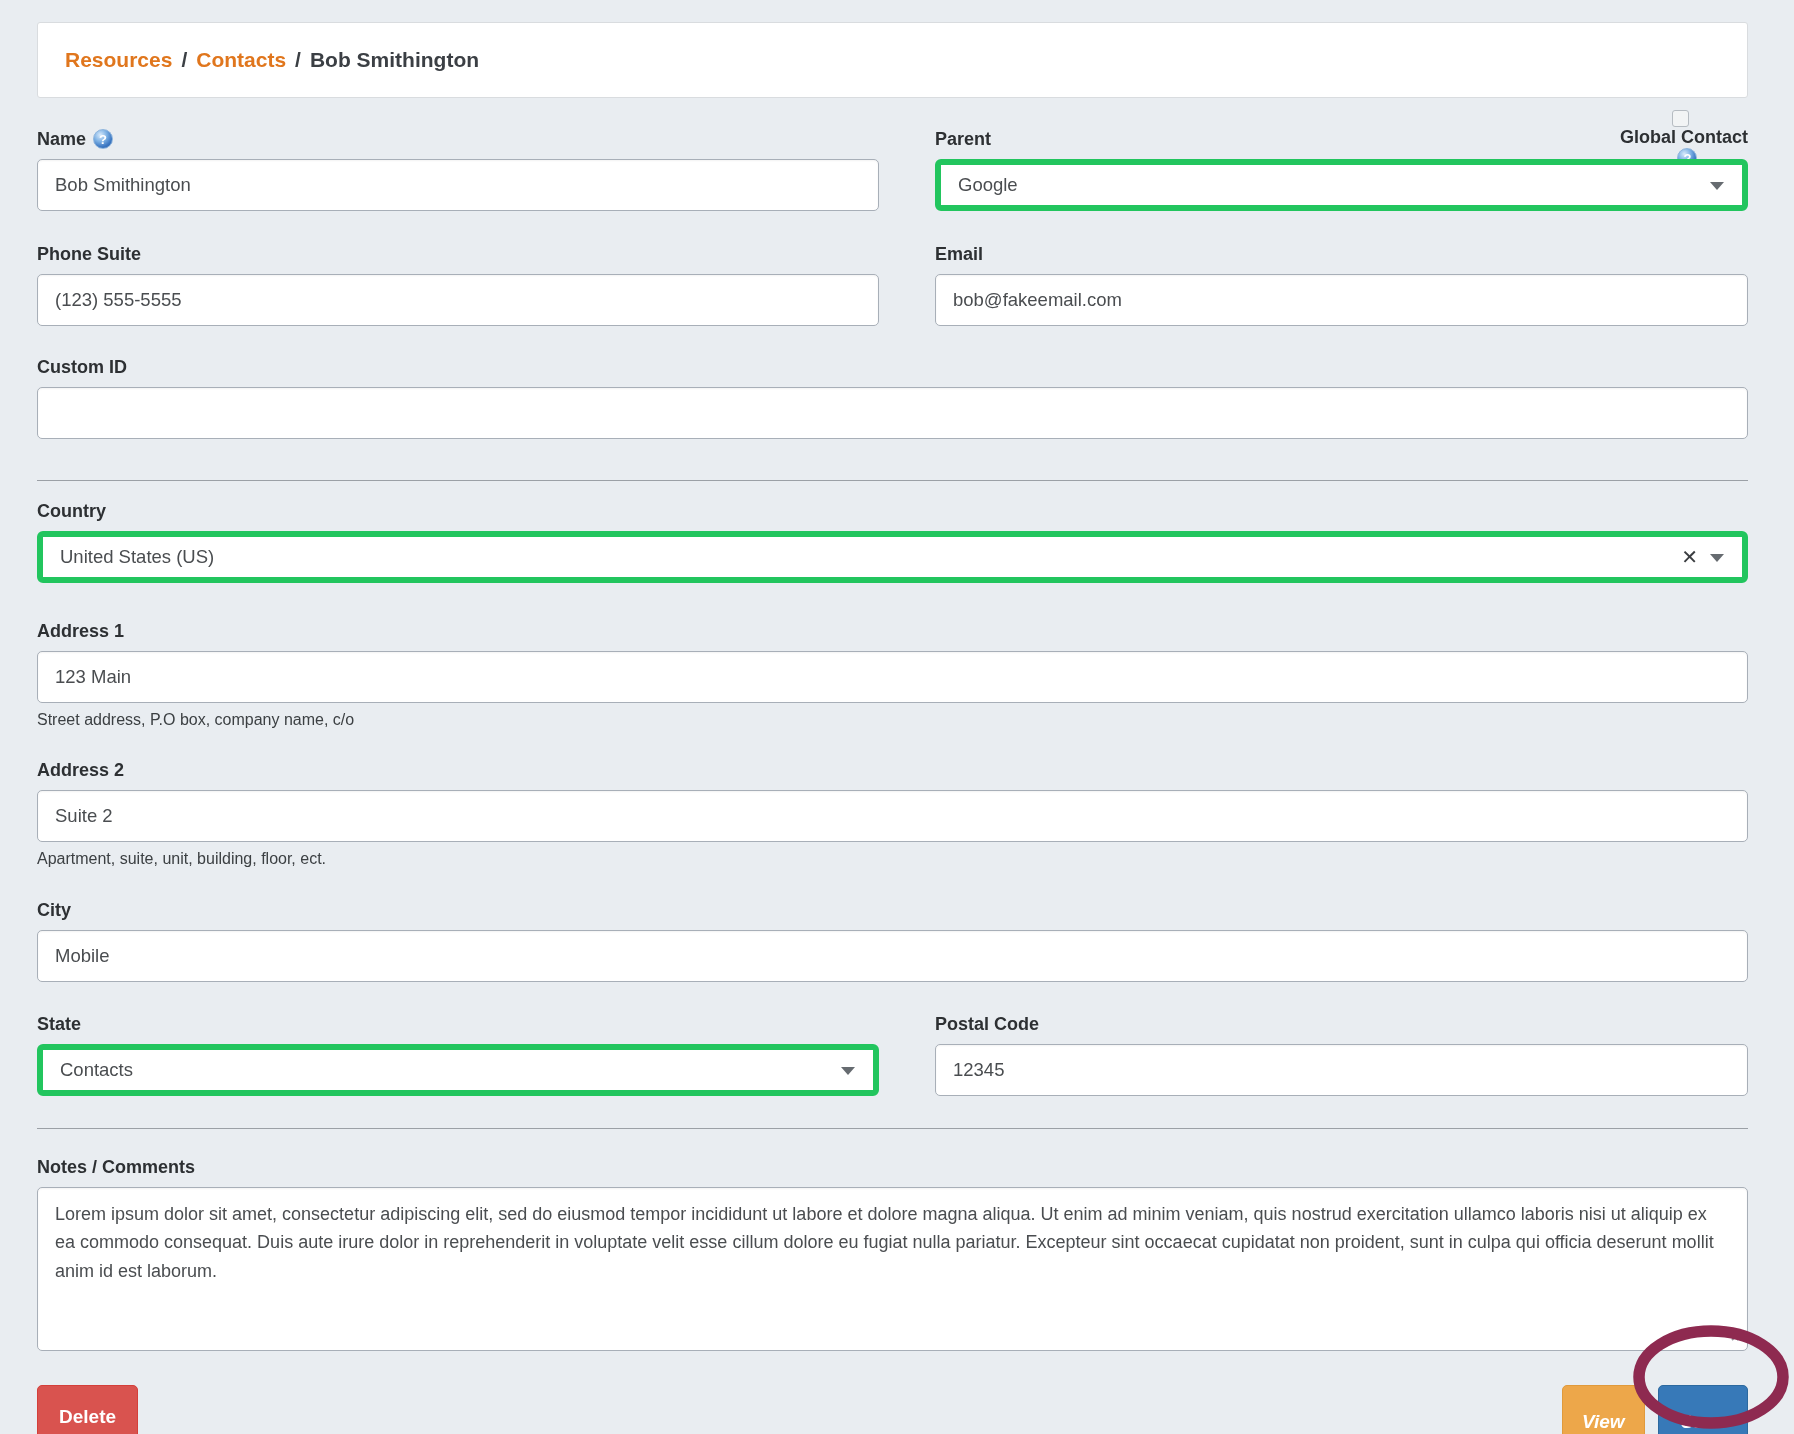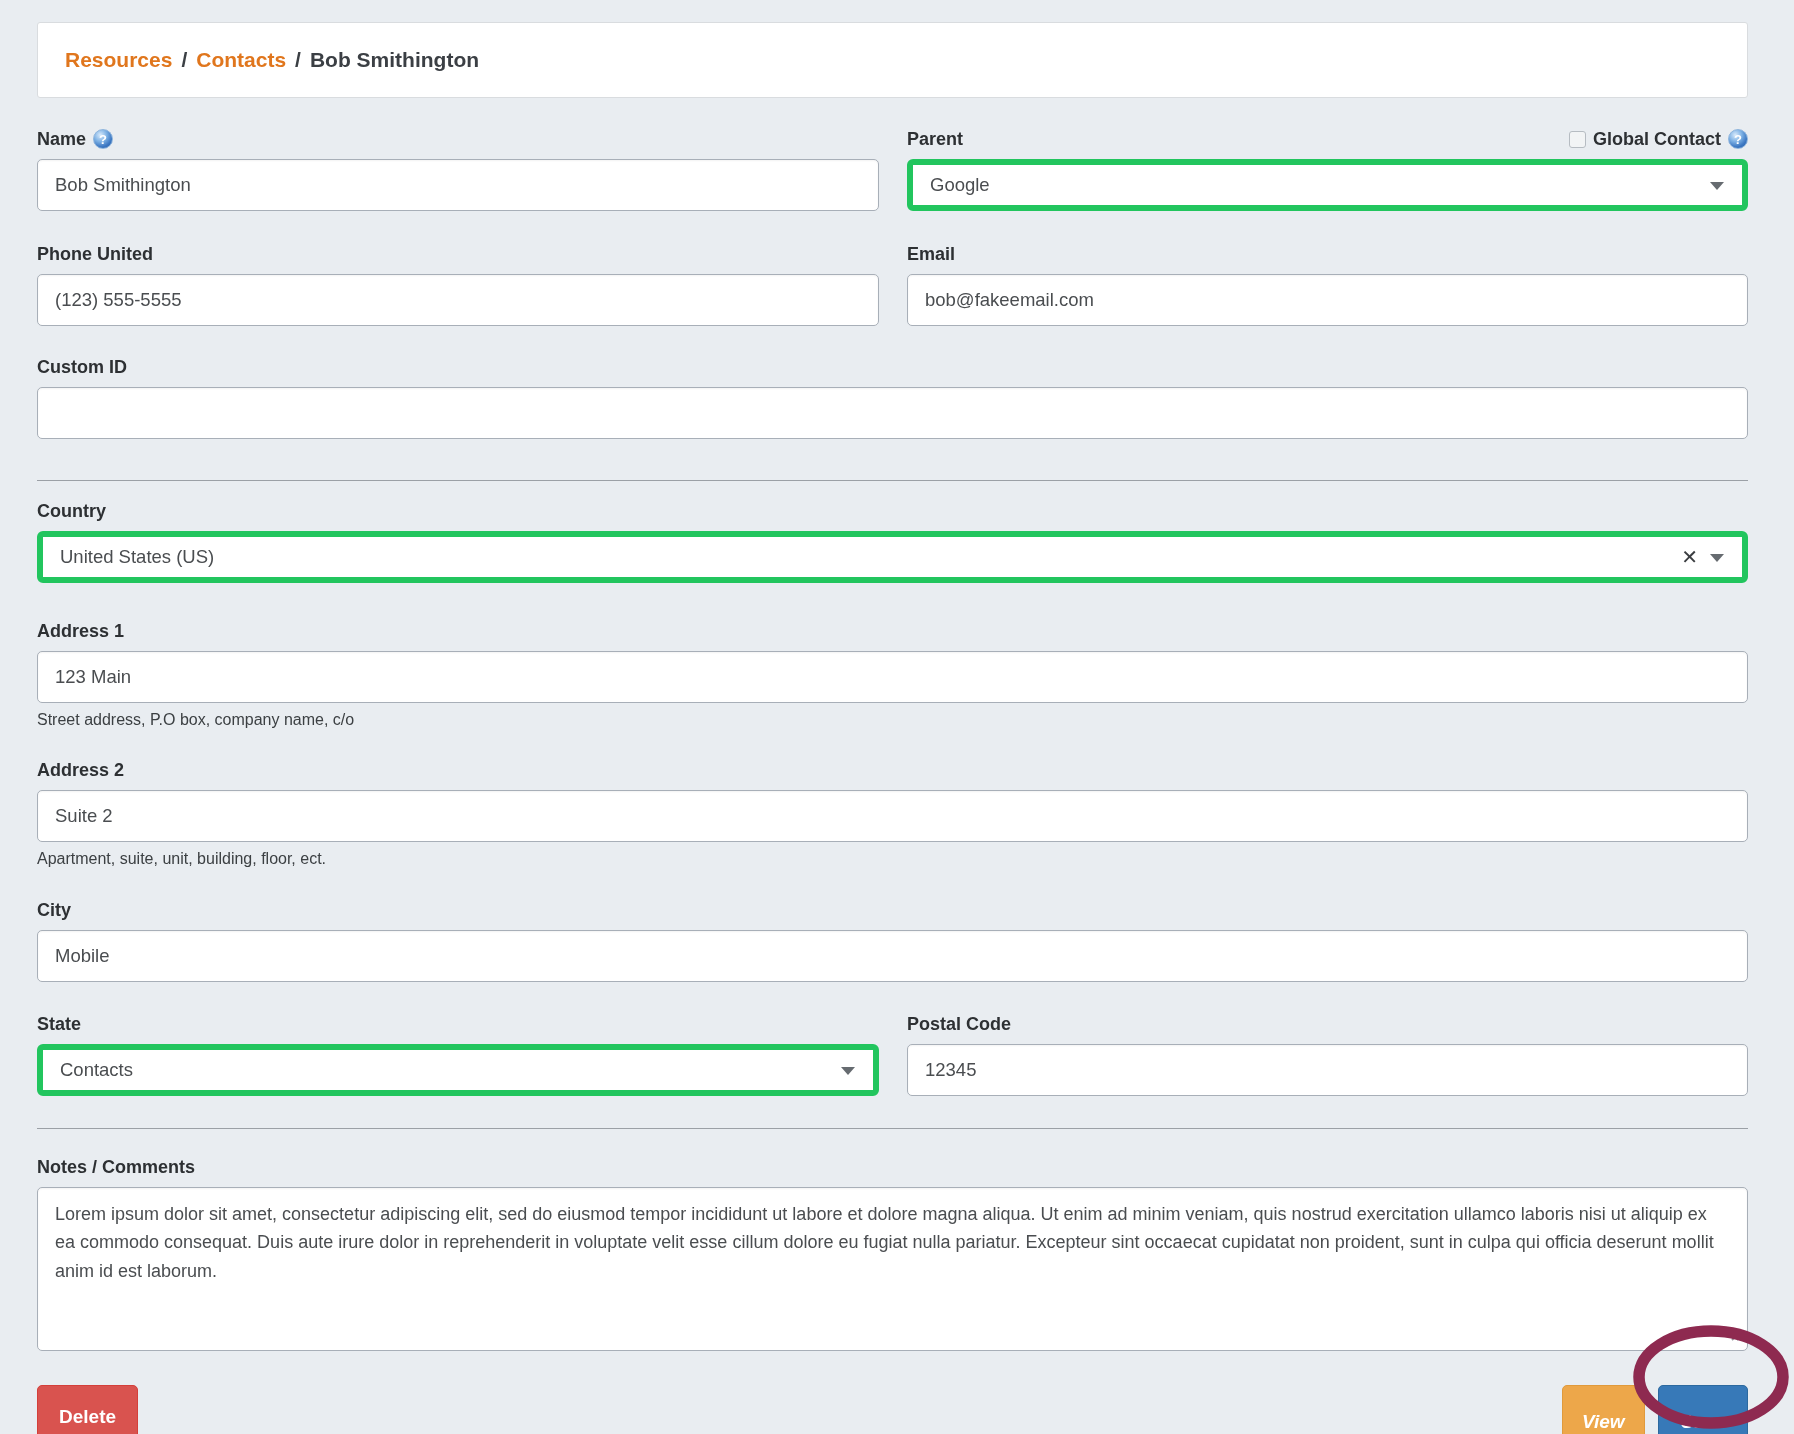--- a/index.html
+++ b/index.html
@@ -15,21 +15,21 @@
     margin:22px 46px 0 37px; height:76px;
     background:#ffffff; border:1px solid #d9dcdf; border-radius:3px;
     display:flex; align-items:center; padding-left:27px;
     font-size:21px; font-weight:bold;
   }
   .crumb-link { color:#e0761d; cursor:pointer; }
   .crumb-sep { color:#3b3f44; margin:0 9px; }
   .crumb-current { color:#3b3f44; }
 
   .form { margin:0 46px 0 37px; }
-  .row { display:flex; gap:28px; }
+  .row { display:flex; gap:56px; }
   .col-l { width:842px; flex:0 0 842px; }
   .col-r { flex:1; min-width:0; }
 
   .lbl-row { display:flex; align-items:center; margin-bottom:9px; height:22px; }
   .lbl-row.space { justify-content:space-between; }
   label.f-label { font-size:18px; font-weight:bold; color:#2d3033; }
   .mt-30{margin-top:30px}.mt-32{margin-top:32px}.mt-31{margin-top:31px}
   .mt-37{margin-top:37px}.mt-28{margin-top:28px}.mt-29{margin-top:29px}
   .mt-27{margin-top:27px}.mt-19{margin-top:19px}
 
@@ -63,21 +63,21 @@
   }
   .clear-x {
     position:absolute; right:44px; top:50%; transform:translateY(-50%);
     font-size:20px; font-weight:bold; color:#3a3d40; cursor:pointer; line-height:1;
   }
   .helper { margin-top:8px; font-size:16px; color:#3c4043; height:20px; }
 
   .divider { border:0; border-top:1px solid #9ba0a6; height:0; margin-top:41px; }
   .divider.d2 { margin-top:32px; }
 
-  .chk-group { display:flex; align-items:center; }
+  .chk-group { display:flex; align-items:center;flex-direction:column; }
   .chk-group input[type=checkbox]{
     width:17px; height:17px; margin-right:7px; accent-color:#f2f4f5;
     border:1px solid #b6bcc2; appearance:none; background:#f2f4f5; border-radius:3px;
   }
 
   .notes-wrap { position:relative; margin-top:5px; }
   .notes-area {
     width:100%; height:164px; resize:none;
     background:#ffffff; border:1px solid #a8afb8; border-radius:5px;
     box-shadow:inset 0 1px 2px rgba(0,0,0,.05);
@@ -134,21 +134,21 @@
         <div class="select-box">
           <span>Google</span>
           <span class="caret"></span>
         </div>
       </div>
     </div>
 
     <div class="row mt-32">
       <div class="col-l">
         <div class="lbl-row">
-          <label class="f-label">Phone United</label>
+          <label class="f-label">Phone Suite</label>
         </div>
         <input class="txt-input" type="text" value="(123) 555-5555" style="">
       </div>
       <div class="col-r">
         <div class="lbl-row">
           <label class="f-label">Email</label>
         </div>
         <input class="txt-input" type="text" value="bob@fakeemail.com" style="">
       </div>
     </div>

